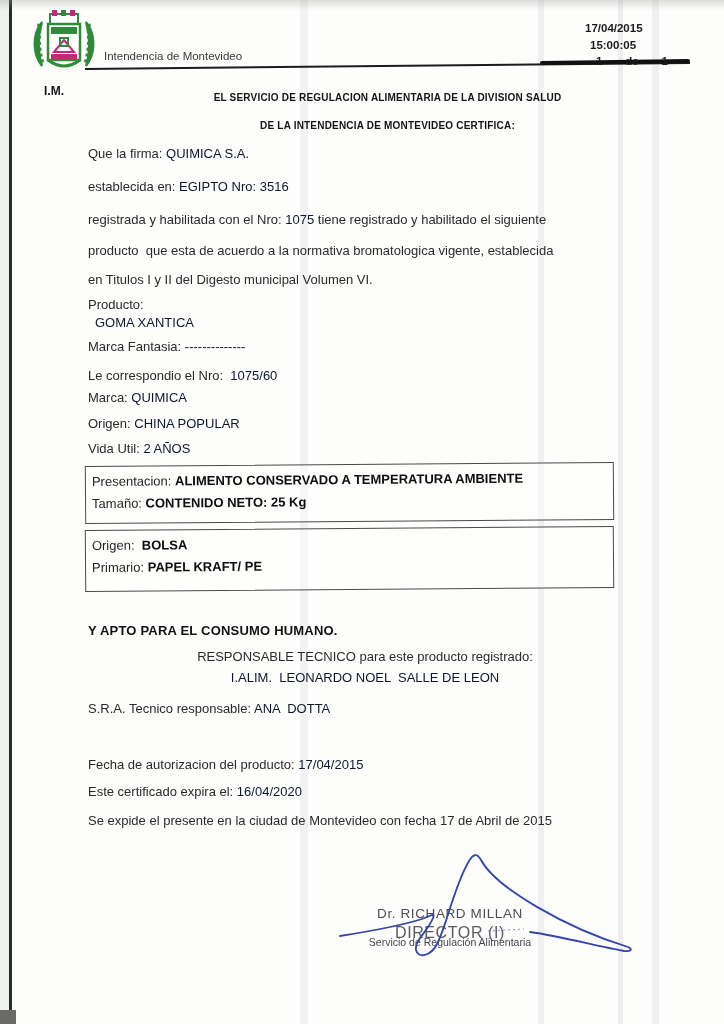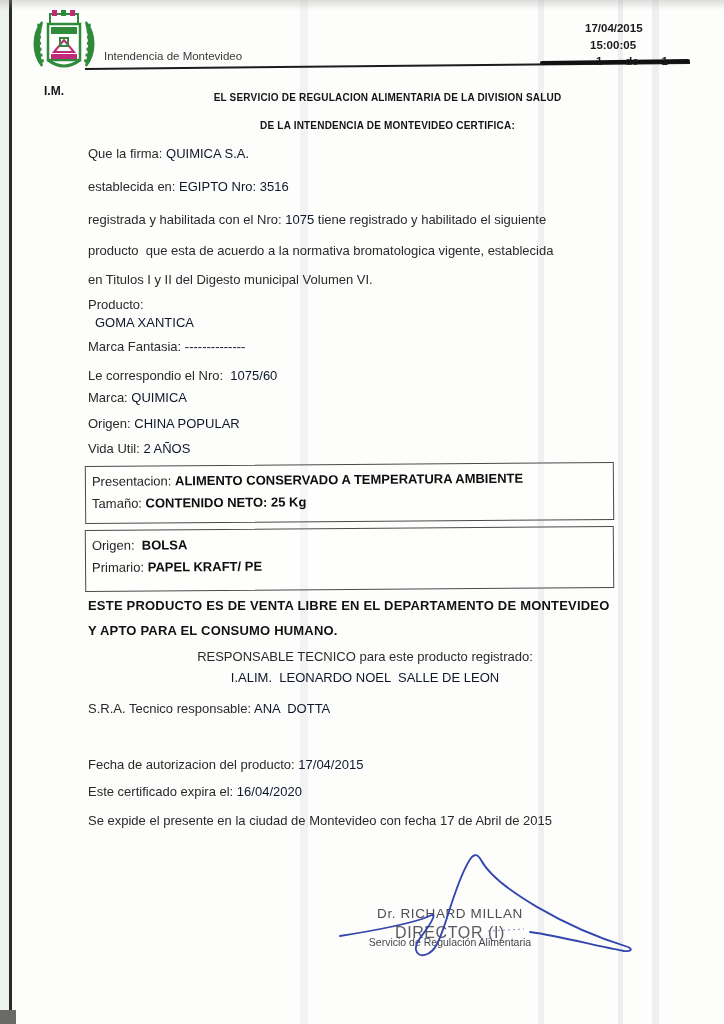--- a/index.html
+++ b/index.html
@@ -129,21 +129,20 @@
   <div class="cert-box box1">
     <div class="bline"><span>Presentacion: </span><b>ALIMENTO CONSERVADO A TEMPERATURA AMBIENTE</b></div>
     <div class="bline"><span>Tamaño: </span><b>CONTENIDO NETO: 25 Kg</b></div>
   </div>
 
   <div class="cert-box box2">
     <div class="bline"><span>Origen:  </span><b>BOLSA</b></div>
     <div class="bline"><span>Primario: </span><b>PAPEL KRAFT/ PE</b></div>
   </div>
 
-  <div class="line bold-stmt" style="top:598px">ESTE PRODUCTO ES DE VENTA LIBRE EN EL DEPARTAMENTO DE MONTEVIDEO</div>
   <div class="line bold-stmt" style="top:623px">Y APTO PARA EL CONSUMO HUMANO.</div>
   <div class="line center-line" style="top:649px">RESPONSABLE TECNICO para este producto registrado:</div>
   <div class="line center-line" style="top:670px"><b>I.ALIM.  LEONARDO NOEL  SALLE DE LEON</b></div>
   <div class="line" style="top:701px"><span>S.R.A. Tecnico responsable: </span><b>ANA  DOTTA</b></div>
   <div class="line" style="top:757px"><span>Fecha de autorizacion del producto: </span><b>17/04/2015</b></div>
   <div class="line" style="top:784px"><span>Este certificado expira el: </span><b>16/04/2020</b></div>
   <div class="line" style="top:813px">Se expide el presente en la ciudad de Montevideo con fecha 17 de Abril de 2015</div>
 
   <div class="sig-name">Dr. RICHARD MILLAN</div>
   <div class="sig-role">DIRECTOR (I)</div>

